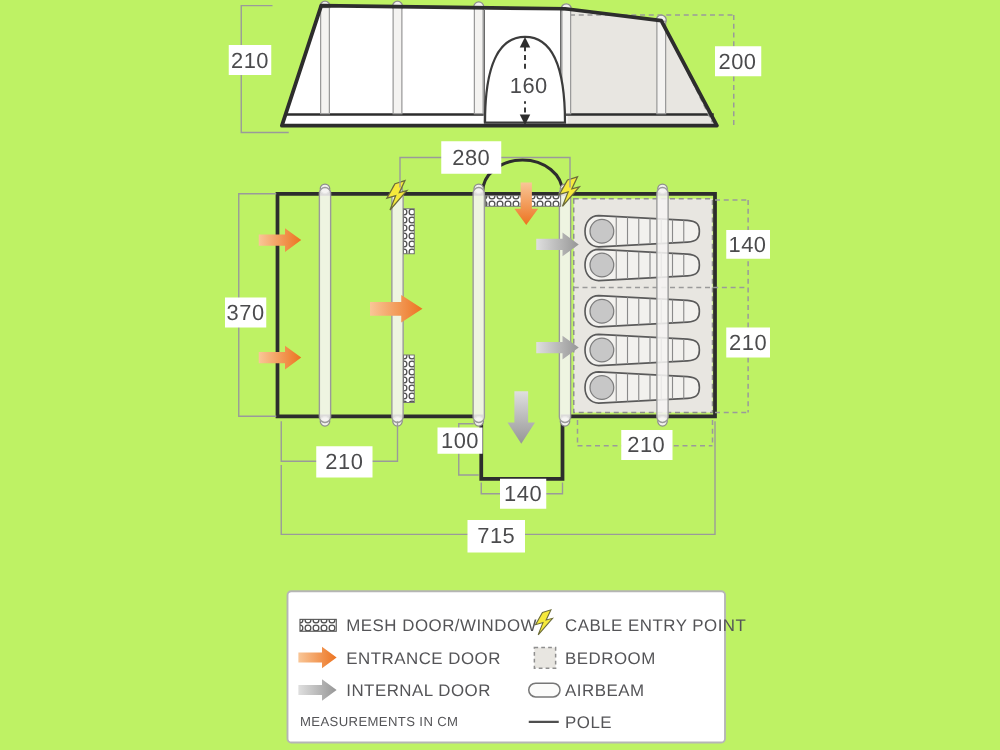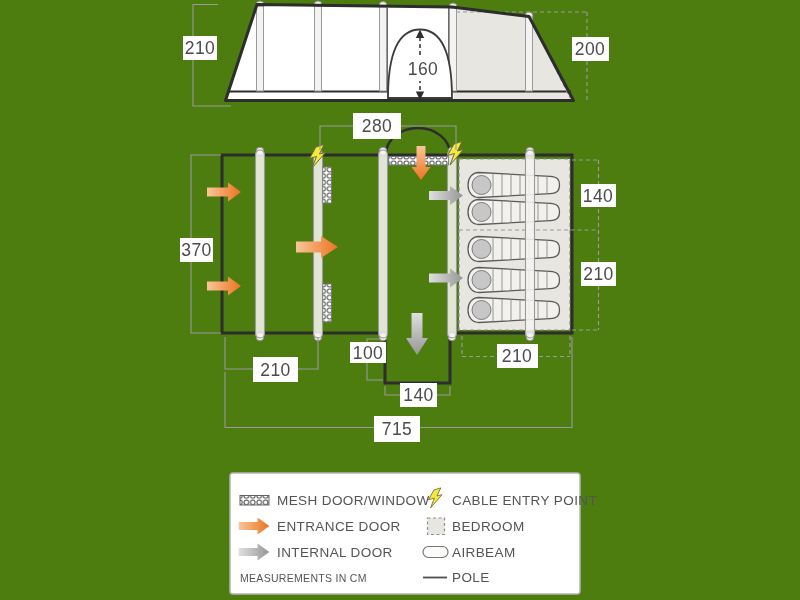--- a/index.html
+++ b/index.html
@@ -1,16 +1,16 @@
 <!DOCTYPE html>
 <html><head>
 <meta charset="utf-8">
 <style>
   html,body{margin:0;padding:0;background:#ffffff;}
-  .stage{width:800px;height:600px;position:relative;background:#4d7c0f;overflow:hidden;}
+  .stage{width:800px;height:600px;position:relative;background:#bef264;overflow:hidden;}
   svg{display:block;}
   text{font-family:"Liberation Sans", sans-serif;fill:#4b4b4d;}
   .dim{font-size:17.5px;letter-spacing:.4px;}
   .leg{font-size:13.5px;letter-spacing:.4px;fill:#545457;}
   .note{font-size:10.5px;letter-spacing:.3px;fill:#545457;}
   .wall{stroke:#2d2d2d;stroke-width:3;fill:none;}
   .thin{stroke:#9a9a9a;stroke-width:1.1;fill:none;}
   .dash{stroke:#9a9a9a;stroke-width:1.2;fill:none;stroke-dasharray:4 3;}
   .lbox{fill:#ffffff;}
 </style>

